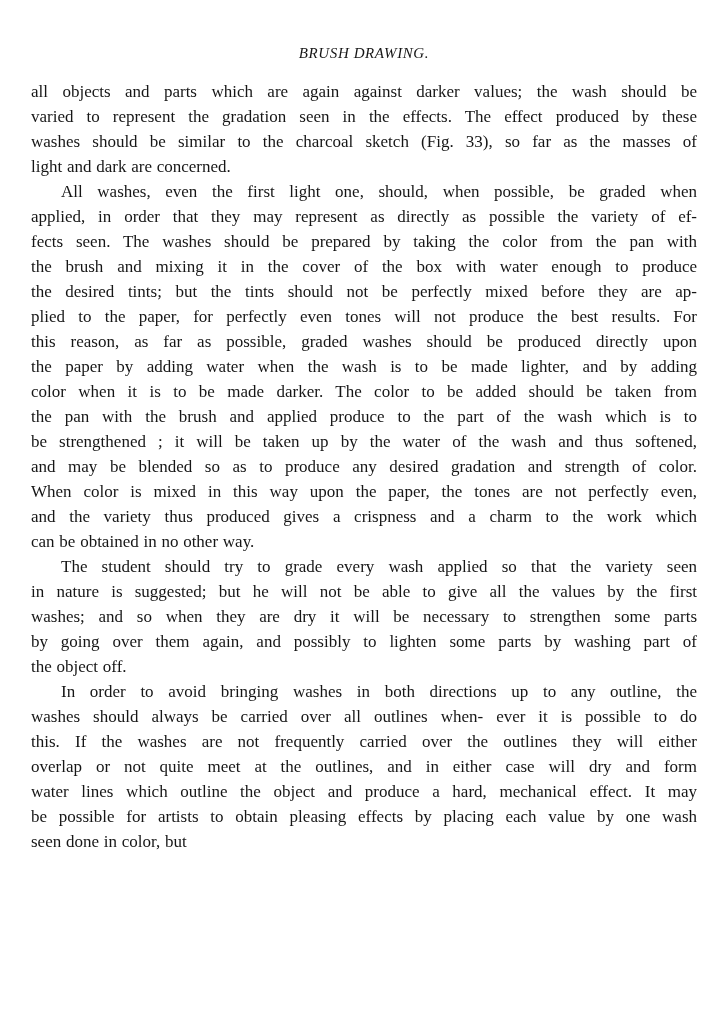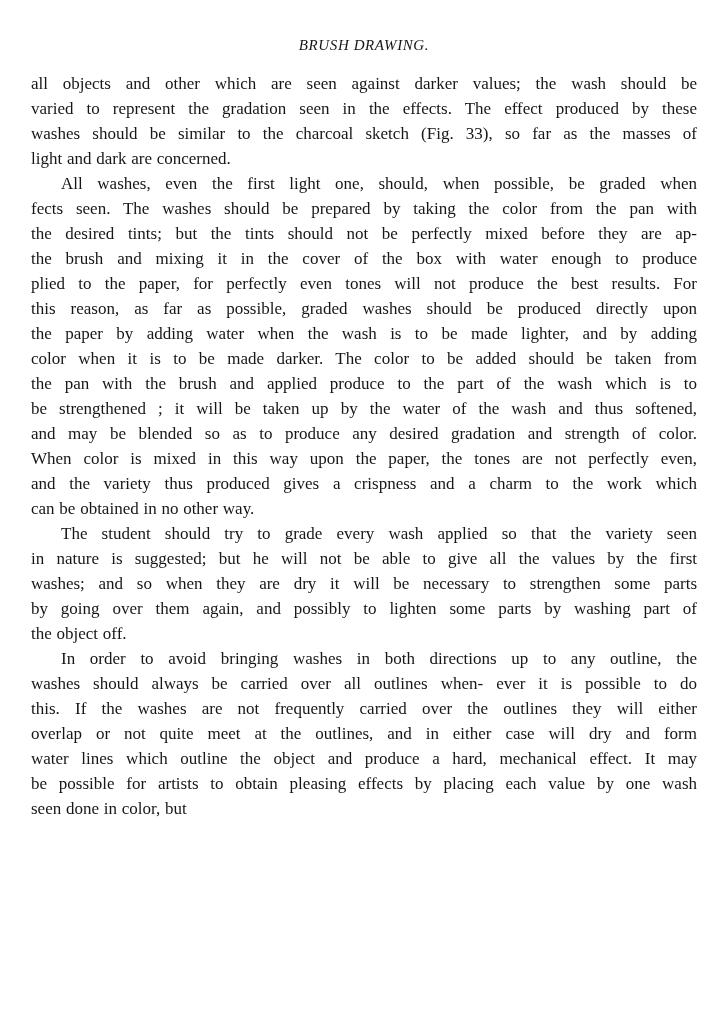--- a/index.html
+++ b/index.html
@@ -22,21 +22,21 @@
     font-size: 17px;
     line-height: 20px;
     padding-right: 4px;
   }
   .running-title {
     text-align: center;
     font-style: italic;
     font-size: 15px;
     line-height: 18px;
     letter-spacing: 0.6px;
-    margin-top: 8px;
+    margin-top: 16px;
     font-family: Liberation Serif, serif;
   }
   .page-body {
     margin-top: 17px;
   }
   .para { margin: 0; padding: 0; }
   .line {
     font-size: 17px;
     height: 25px;
     line-height: 25px;
@@ -53,30 +53,31 @@
     text-indent: 30px;
   }
 </style>
 </head>
 <body>
 
 <div class="page">
   <div class="running-title">BRUSH DRAWING.</div>
   <div class="page-body">
       <div class="para">
-        <div class="line">all objects and other which are seen against darker values; the wash should be</div>
+        <div class="line">all objects and parts which are again against darker values; the wash should be</div>
         <div class="line">varied to represent the gradation seen in the effects. The effect produced by these</div>
         <div class="line">washes should be similar to the charcoal sketch (Fig. 33), so far as the masses of</div>
         <div class="line last">light and dark are concerned.</div>
       </div>
       <div class="para indent">
         <div class="line">All washes, even the first light one, should, when possible, be graded when</div>
+        <div class="line">applied, in order that they may represent as directly as possible the variety of ef-</div>
         <div class="line">fects seen. The washes should be prepared by taking the color from the pan with</div>
+        <div class="line">the brush and mixing it in the cover of the box with water enough to produce</div>
         <div class="line">the desired tints; but the tints should not be perfectly mixed before they are ap-</div>
-        <div class="line">the brush and mixing it in the cover of the box with water enough to produce</div>
         <div class="line">plied to the paper, for perfectly even tones will not produce the best results. For</div>
         <div class="line">this reason, as far as possible, graded washes should be produced directly upon</div>
         <div class="line">the paper by adding water when the wash is to be made lighter, and by adding</div>
         <div class="line">color when it is to be made darker. The color to be added should be taken from</div>
         <div class="line">the pan with the brush and applied produce to the part of the wash which is to</div>
         <div class="line">be strengthened ; it will be taken up by the water of the wash and thus softened,</div>
         <div class="line">and may be blended so as to produce any desired gradation and strength of color.</div>
         <div class="line">When color is mixed in this way upon the paper, the tones are not perfectly even,</div>
         <div class="line">and the variety thus produced gives a crispness and a charm to the work which</div>
         <div class="line last">can be obtained in no other way.</div>

